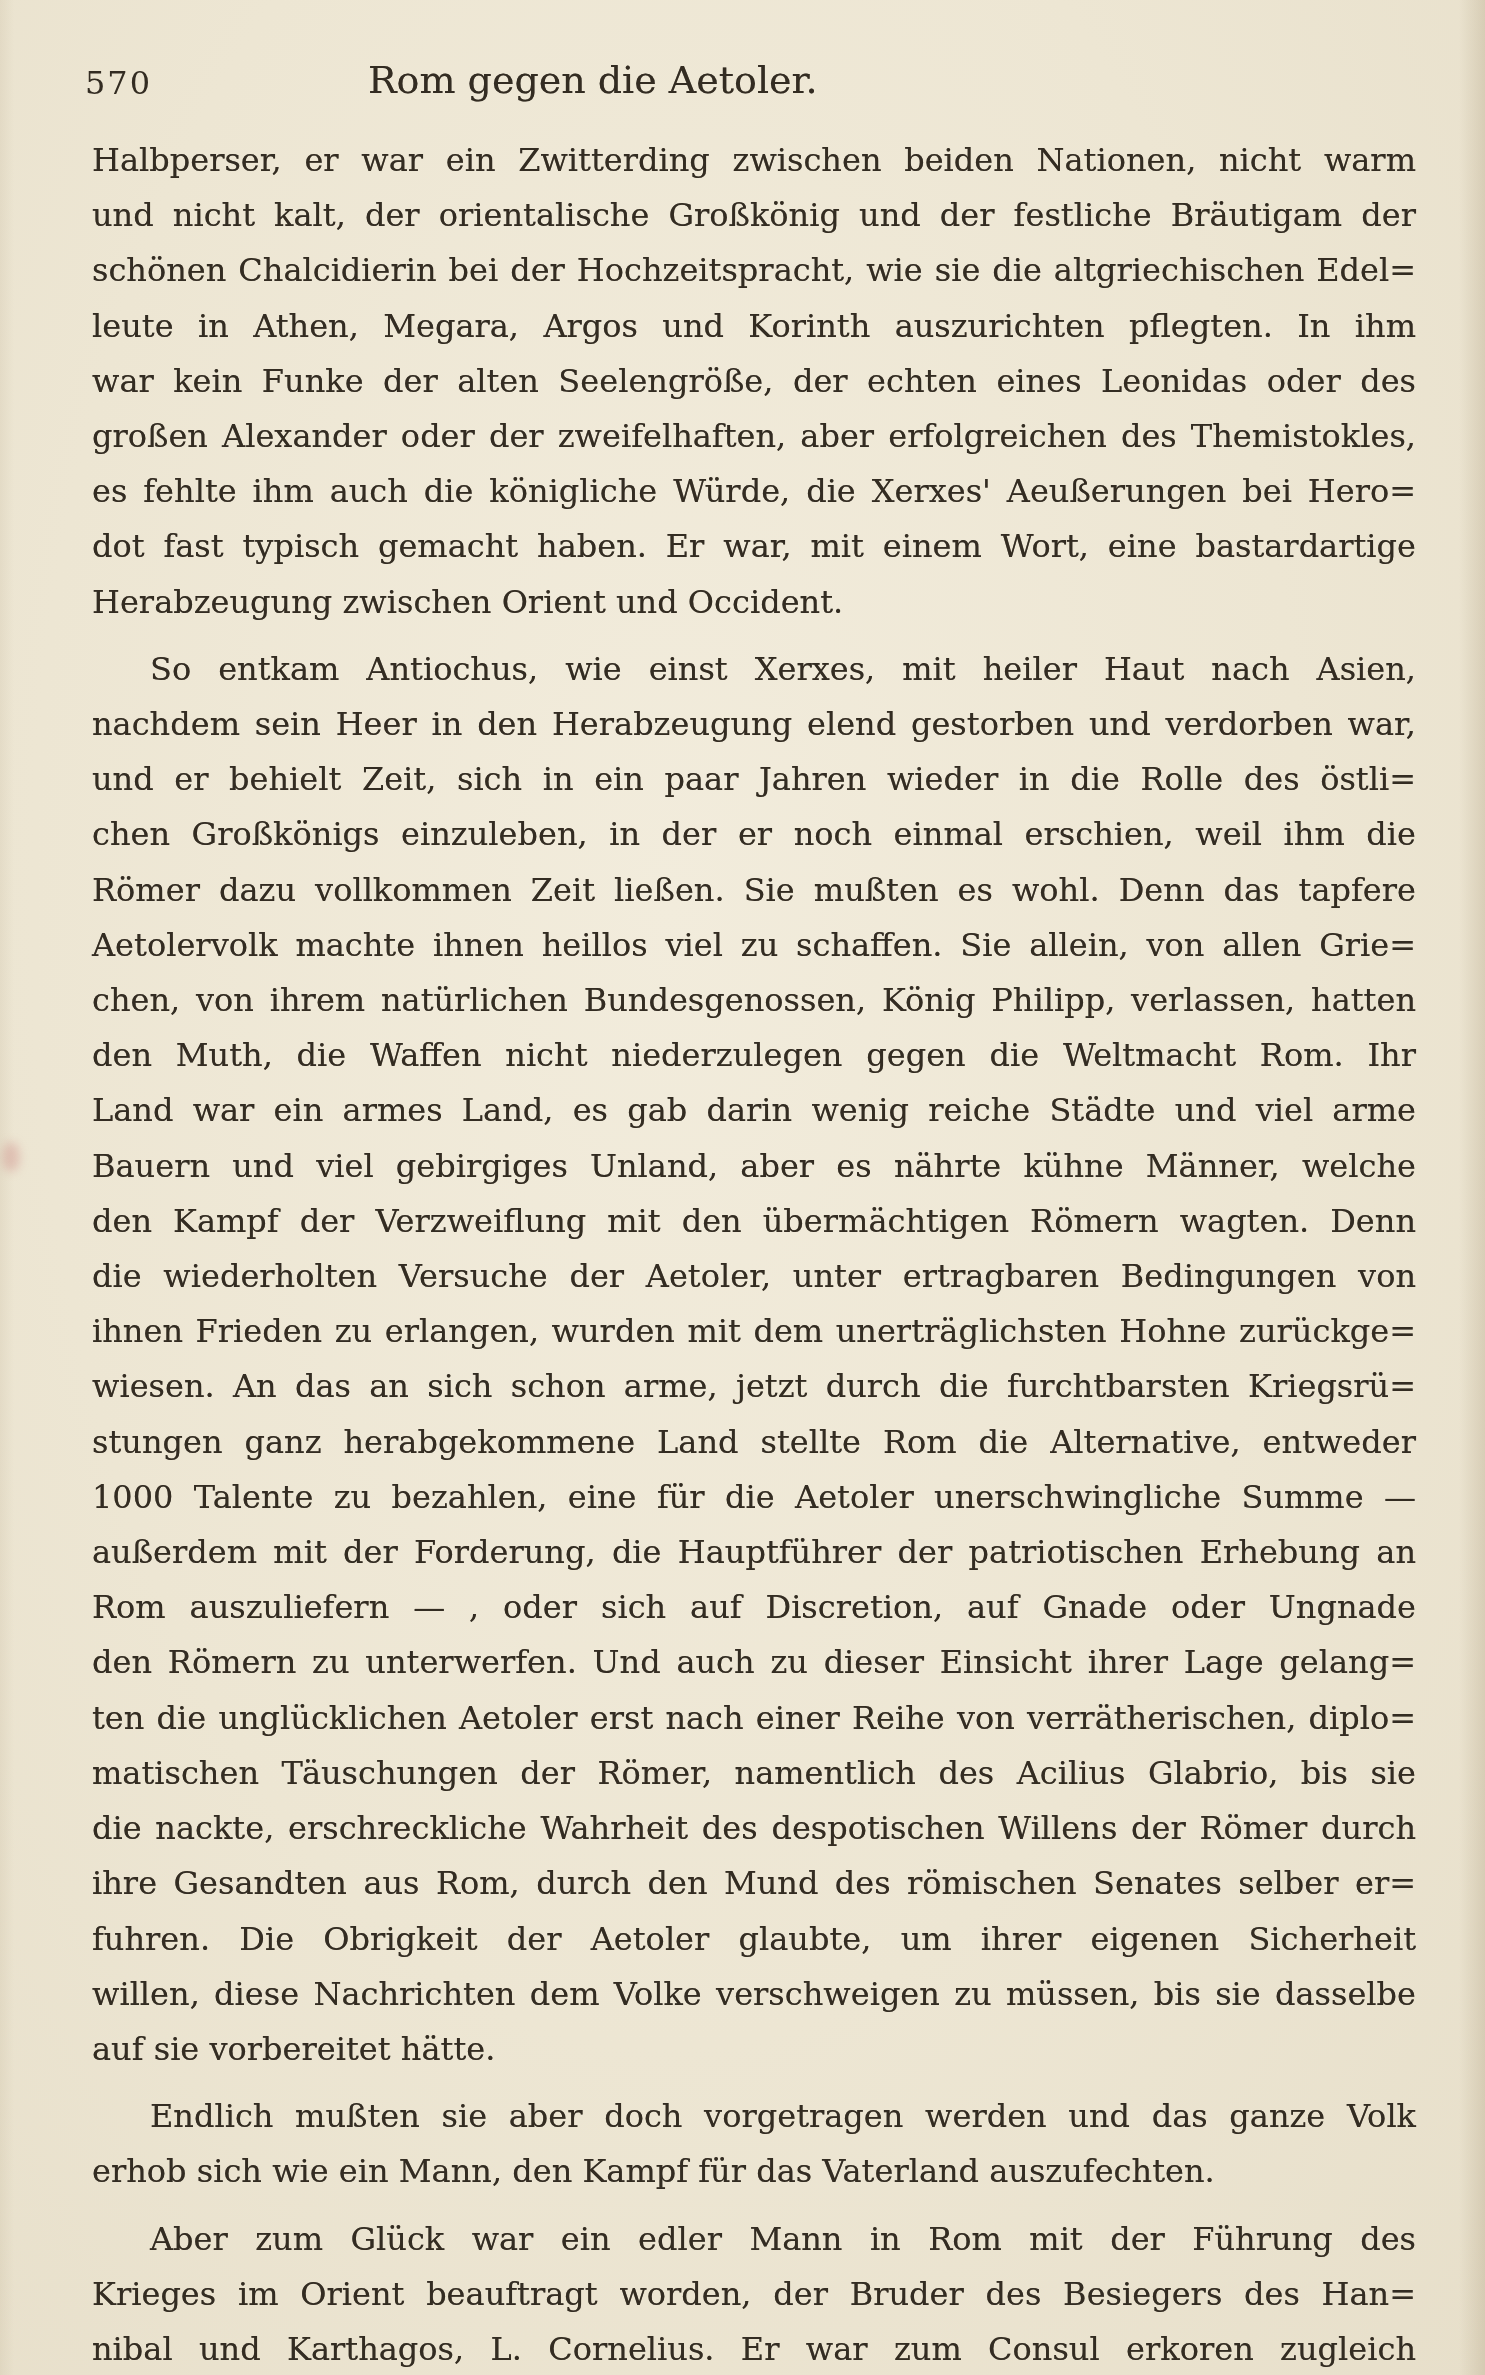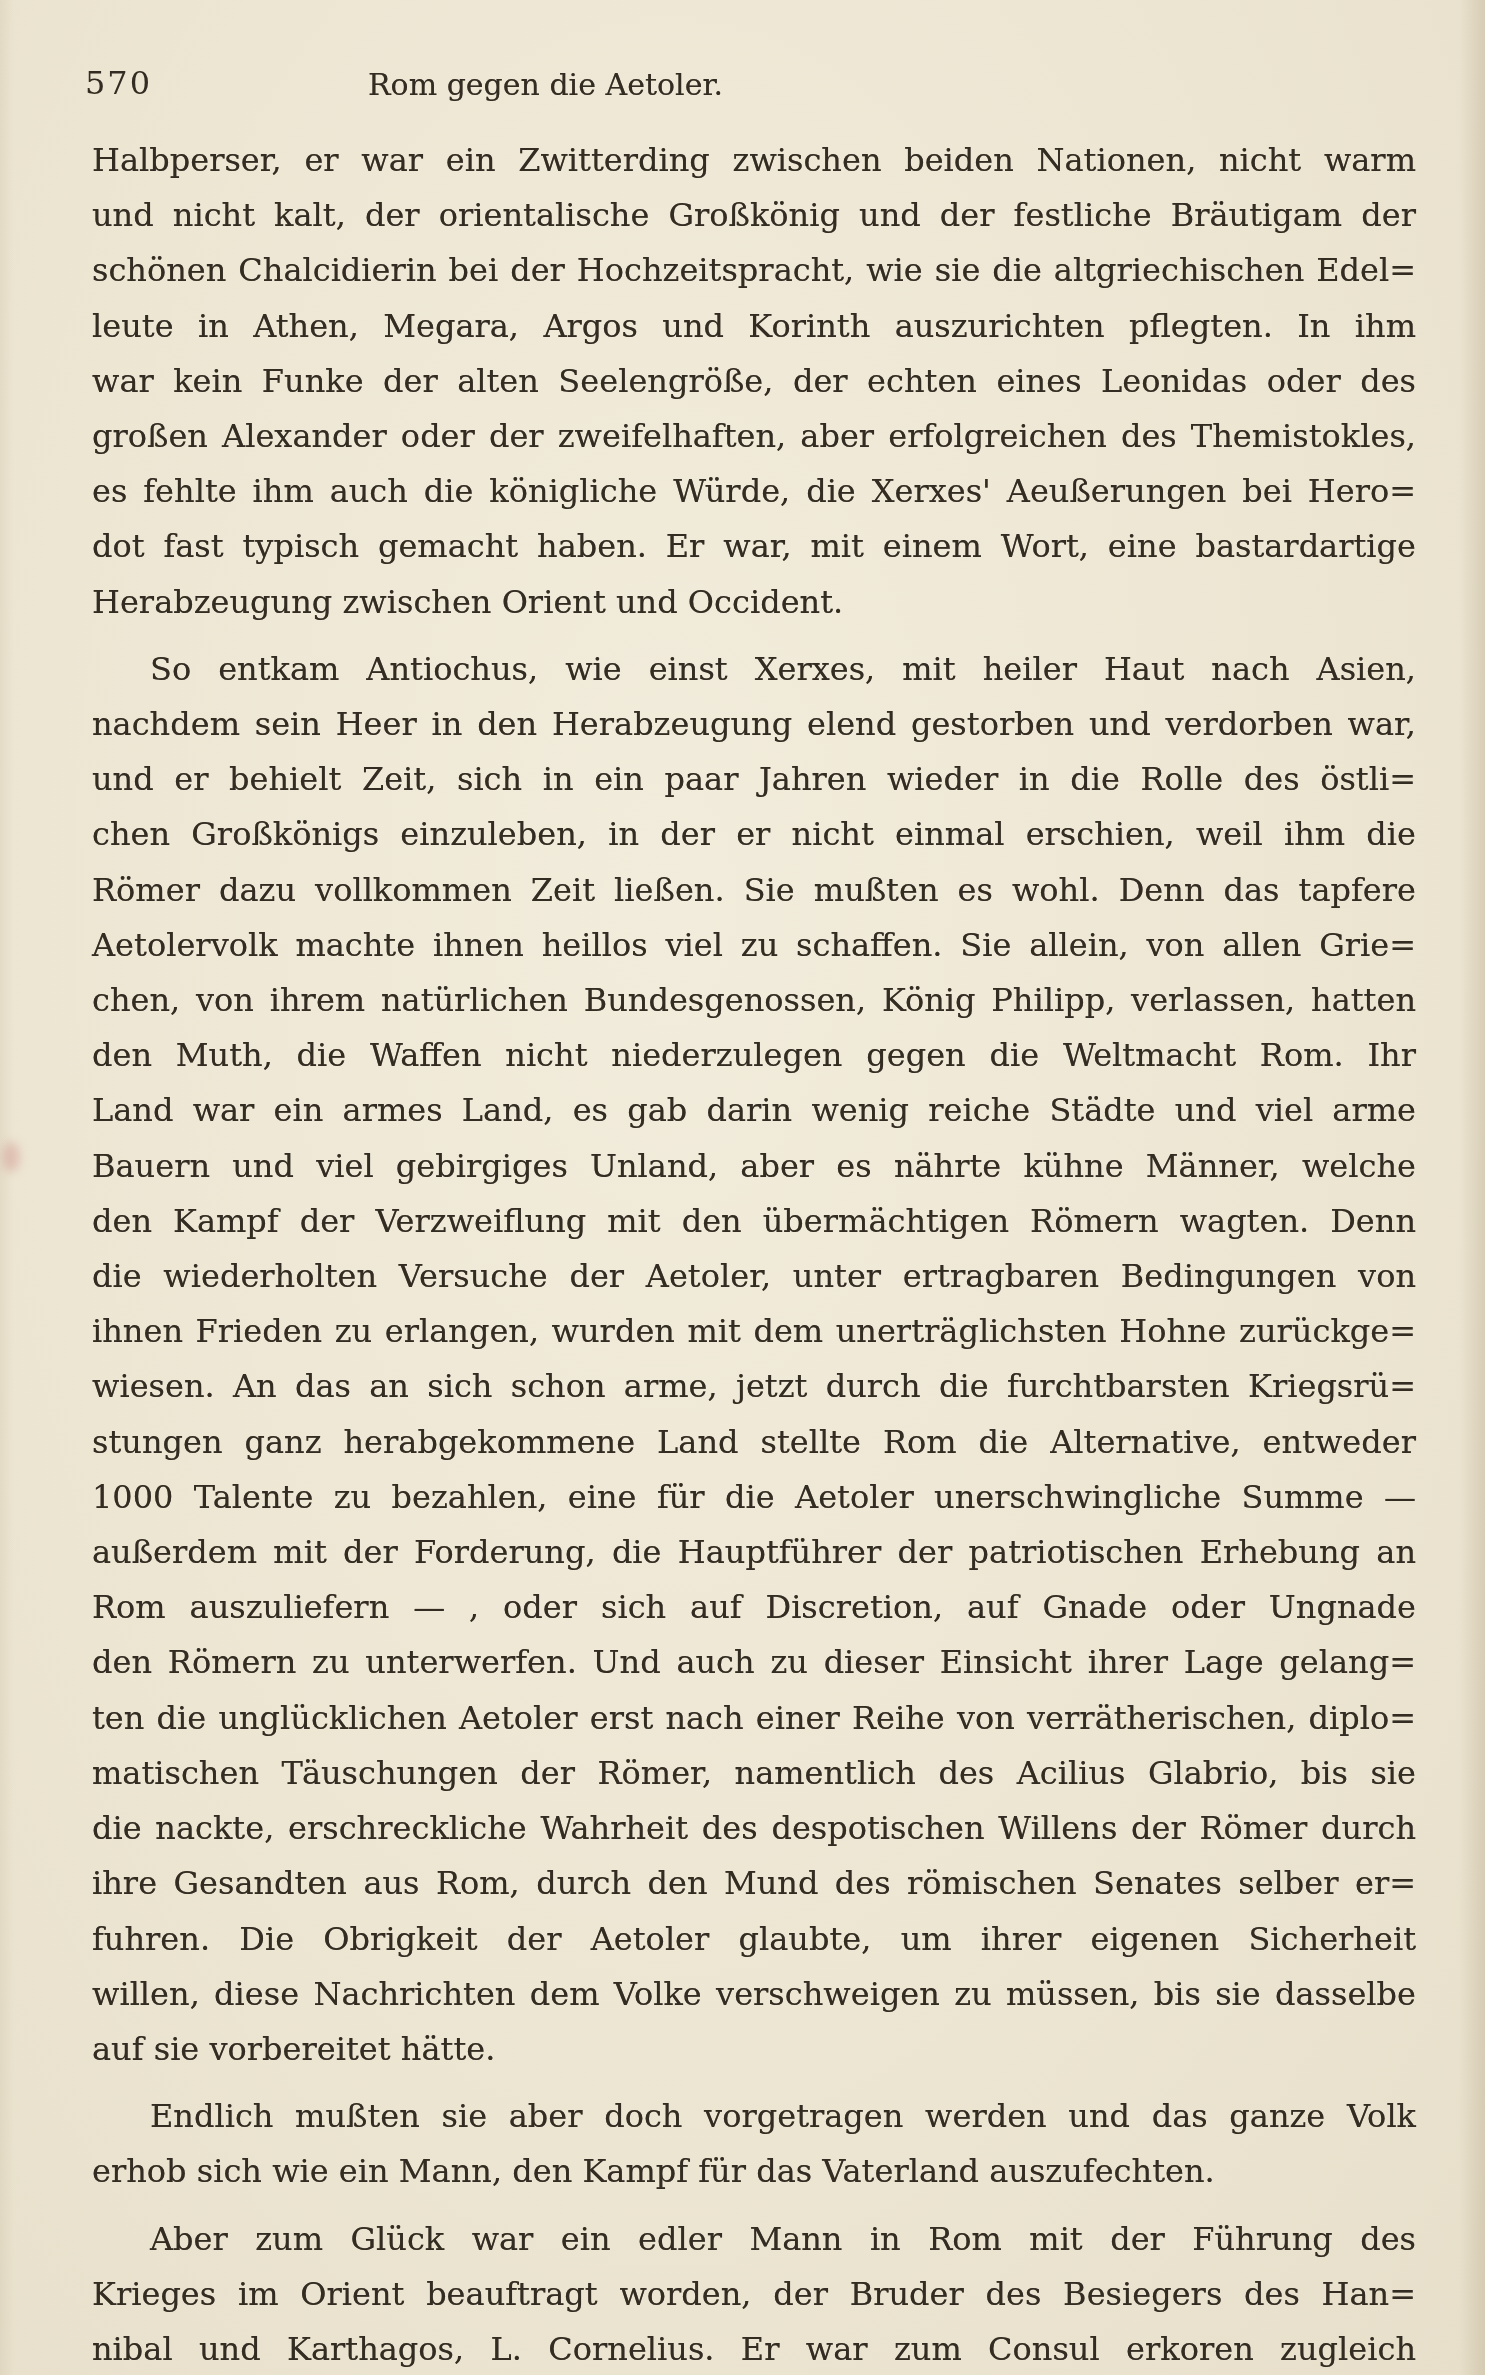--- a/index.html
+++ b/index.html
@@ -42,23 +42,22 @@
   .page-number {
     position: absolute;
     left: 85px; top: 0;
     font-size: 32px;
     letter-spacing: 2px;
     margin-top: 8px;
   }
   .running-title {
     position: absolute;
     left: 368px; top: 2px;
-    font-size: 30px;
+    font-size: 38px;
     text-shadow: 0 0 0.6px rgba(51,44,34,0.55);
-    margin-top: 9px;
   }
   .text-block {
     position: absolute;
     left: 80px; top: 121px;
     width: 1348px;
   }
   .para { margin: 12px; }
   .line {
     font-size: 32px;
     line-height: 55.2px;
@@ -97,21 +96,21 @@
         <div class="line">war kein Funke der alten Seelengröße, der echten eines Leonidas oder des</div>
         <div class="line">großen Alexander oder der zweifelhaften, aber erfolgreichen des Themistokles,</div>
         <div class="line">es fehlte ihm auch die königliche Würde, die Xerxes' Aeußerungen bei Hero=</div>
         <div class="line">dot fast typisch gemacht haben.  Er war, mit einem Wort, eine bastardartige</div>
         <div class="line para-end">Herabzeugung zwischen Orient und Occident.</div>
       </div>
       <div class="para indented">
         <div class="line">So entkam Antiochus, wie einst Xerxes, mit heiler Haut nach Asien,</div>
         <div class="line">nachdem sein Heer in den Herabzeugung elend gestorben und verdorben war,</div>
         <div class="line">und er behielt Zeit, sich in ein paar Jahren wieder in die Rolle des östli=</div>
-        <div class="line">chen Großkönigs einzuleben, in der er nicht einmal erschien, weil ihm die</div>
+        <div class="line">chen Großkönigs einzuleben, in der er noch einmal erschien, weil ihm die</div>
         <div class="line">Römer dazu vollkommen Zeit ließen.  Sie mußten es wohl.  Denn das tapfere</div>
         <div class="line">Aetolervolk machte ihnen heillos viel zu schaffen.  Sie allein, von allen Grie=</div>
         <div class="line">chen, von ihrem natürlichen Bundesgenossen, König Philipp, verlassen, hatten</div>
         <div class="line">den Muth, die Waffen nicht niederzulegen gegen die Weltmacht Rom.  Ihr</div>
         <div class="line">Land war ein armes Land, es gab darin wenig reiche Städte und viel arme</div>
         <div class="line">Bauern und viel gebirgiges Unland, aber es nährte kühne Männer, welche</div>
         <div class="line">den Kampf der Verzweiflung mit den übermächtigen Römern wagten.  Denn</div>
         <div class="line">die wiederholten Versuche der Aetoler, unter ertragbaren Bedingungen von</div>
         <div class="line">ihnen Frieden zu erlangen, wurden mit dem unerträglichsten Hohne zurückge=</div>
         <div class="line">wiesen.  An das an sich schon arme, jetzt durch die furchtbarsten Kriegsrü=</div>

